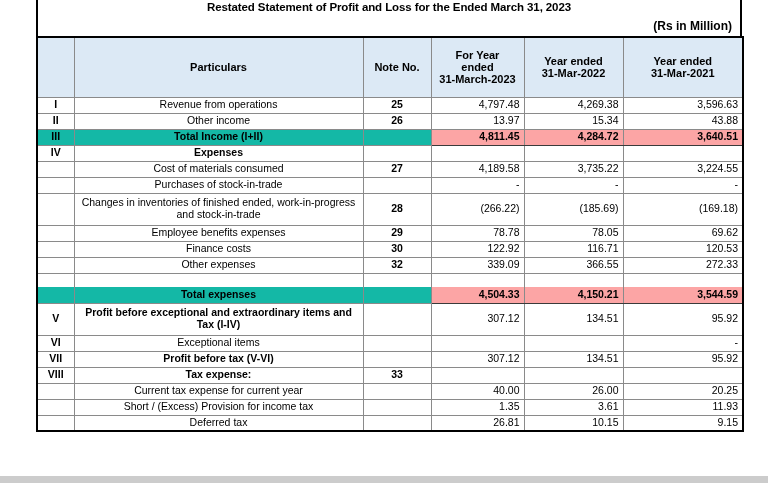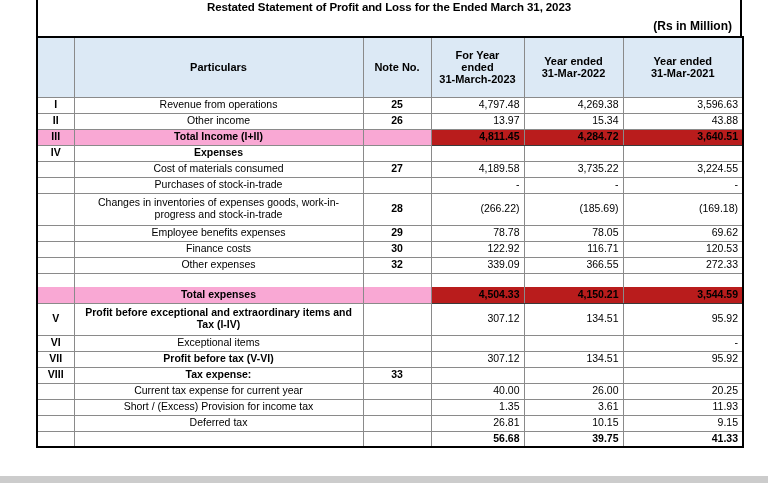--- a/index.html
+++ b/index.html
@@ -79,22 +79,22 @@
   td.part{text-align:center;}
   td.note{text-align:center;font-weight:bold;}
   td.num{text-align:right;}
   td.y3{border-right:2px solid #000;margin-top:48px;}
 
   tr.r{height:16px;}
   tr.r2{height:32px;}
   tr.spacer{height:14px;}
 
   .bold{font-weight:bold;}
-  .shade td{background:#f9a8d4;}
-  .shade td.num{background:#b91c1c;}
+  .shade td{background:#14b8a6;}
+  .shade td.num{background:#fca5a5;}
   .topline{border-top:1.6px solid #3a3a3a !important;}
   .botline{border-bottom:1.6px solid #3a3a3a !important;}
   td.part.nb{border-top:1px solid transparent;border-bottom:1px solid transparent;}
   td.rn.nb{border-top:1px solid transparent;border-bottom:1px solid transparent;}
   td.note.nb{border-top:1px solid transparent;border-bottom:1px solid transparent;}
   td.num.nb{border-top:1px solid transparent;border-bottom:1px solid transparent;}
 
   
   .gray-strip{
     position:absolute;left:0;top:476px;width:768px;height:7px;
@@ -193,21 +193,21 @@
         <tr class="r">
           <td class="rn bold">&nbsp;</td>
           <td class="part">Purchases of stock-in-trade</td>
           <td class="note">&nbsp;</td>
           <td class="num">-</td>
           <td class="num">-</td>
           <td class="num y3">-</td>
         </tr>
         <tr class="r r2">
           <td class="rn bold">&nbsp;</td>
-          <td class="part">Changes in inventories of expenses goods, work-in-progress and stock-in-trade</td>
+          <td class="part">Changes in inventories of finished ended, work-in-progress and stock-in-trade</td>
           <td class="note">28</td>
           <td class="num">(266.22)</td>
           <td class="num">(185.69)</td>
           <td class="num y3">(169.18)</td>
         </tr>
         <tr class="r">
           <td class="rn bold">&nbsp;</td>
           <td class="part">Employee benefits expenses</td>
           <td class="note">29</td>
           <td class="num">78.78</td>
@@ -295,25 +295,17 @@
           <td class="num y3">11.93</td>
         </tr>
         <tr class="r">
           <td class="rn bold">&nbsp;</td>
           <td class="part">Deferred tax</td>
           <td class="note">&nbsp;</td>
           <td class="num">26.81</td>
           <td class="num">10.15</td>
           <td class="num y3">9.15</td>
         </tr>
-        <tr class="r">
-          <td class="rn bold">&nbsp;</td>
-          <td class="part">&nbsp;</td>
-          <td class="note">&nbsp;</td>
-          <td class="num bold topline botline">56.68</td>
-          <td class="num bold topline botline">39.75</td>
-          <td class="num y3 bold topline botline">41.33</td>
-        </tr>
       </tbody>
   </table>
 
   <div class="gray-strip"></div>
 </div>
 
 </body></html>

